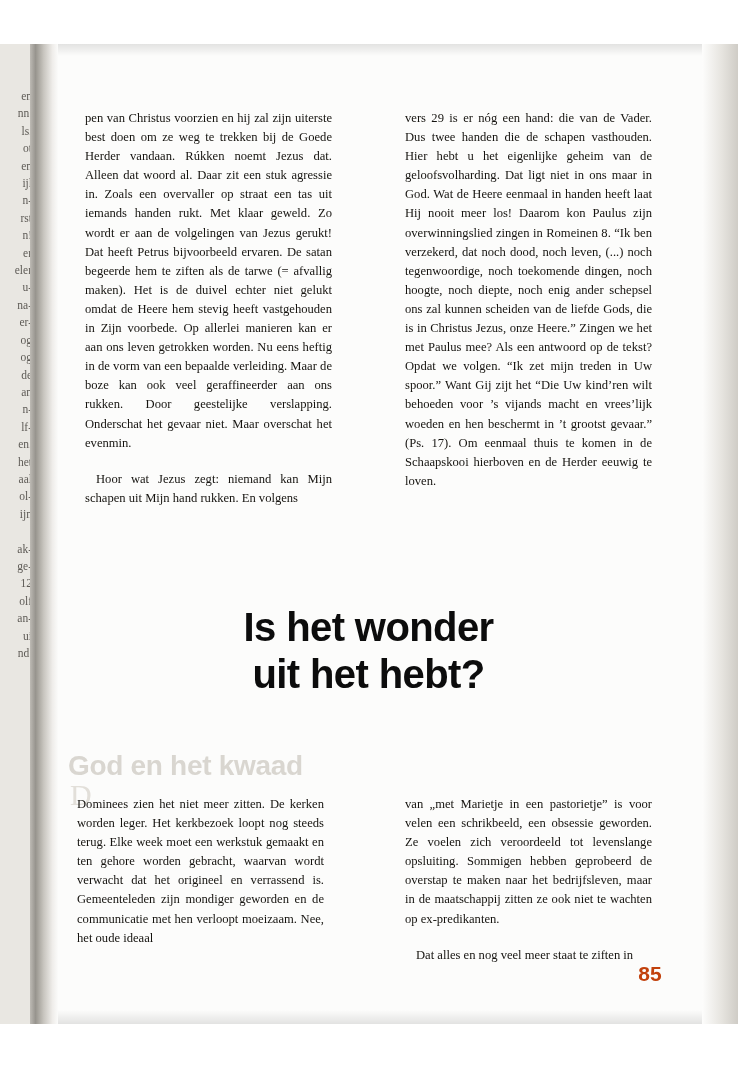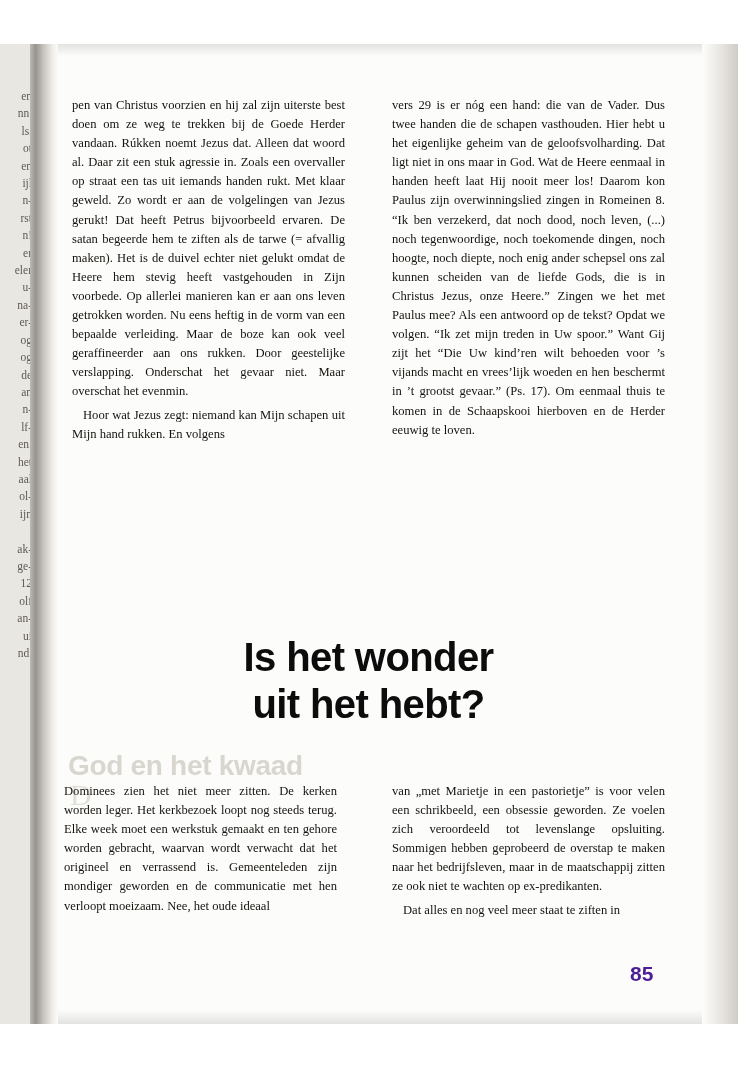--- a/index.html
+++ b/index.html
@@ -73,21 +73,21 @@
   
   .col {
     position: absolute;
     width: 281px;
     font-family: "Liberation Serif", serif;
     font-size: 12.6px;
     line-height: 19.1px;
     color: #15130f;
     text-align: justify;
   }
-  .col p { margin: 4px; }
+  .col p { margin: 17px; }
   .col p.indent { text-indent: 11px; }
 
   #col-left-top  { left: 68px;  top: 92px; }
   #col-right-top { left: 388px; top: 92px; }
   #col-left-bot  { left: 60px;  top: 778px; }
   #col-right-bot { left: 388px; top: 778px; }
 
   
   .rubric-row {
     position: absolute;
@@ -116,21 +116,21 @@
     right: 0; top: 4px;
     font-family: "Liberation Sans", sans-serif;
     font-weight: bold;
     font-size: 11.5px;
     color: #121212;
   }
 
   
   .headline {
     position: absolute;
-    left: 68px; top: 634px;
+    left: 68px; top: 604px;
     width: 601px;
     text-align: center;
     font-family: "Liberation Sans", sans-serif;
     font-weight: bold;
     font-size: 40px;
     line-height: 47px;
     letter-spacing: -0.6px;
     color: #0c0c0c;
   }
 
@@ -155,25 +155,25 @@
     font-size: 30px;
     color: #e2dfd9;
     user-select: none;
   }
 
   
   .page-number {
     position: absolute;
     left: 630px; top: 962px;
     width: 40px;
-    text-align: left;
+    text-align: center;
     font-family: "Liberation Sans", sans-serif;
     font-weight: bold;
     font-size: 21px;
-    color: #4c1d95;
+    color: #c2410c;
   }
 
   
   .sheet-bottom-shadow {
     position: absolute;
     left: 58px; top: 1010px;
     width: 646px; height: 14px;
     background: linear-gradient(to bottom, rgba(0,0,0,0) 0%, rgba(0,0,0,0.10) 100%);
   }
   .sheet-top-shadow {

